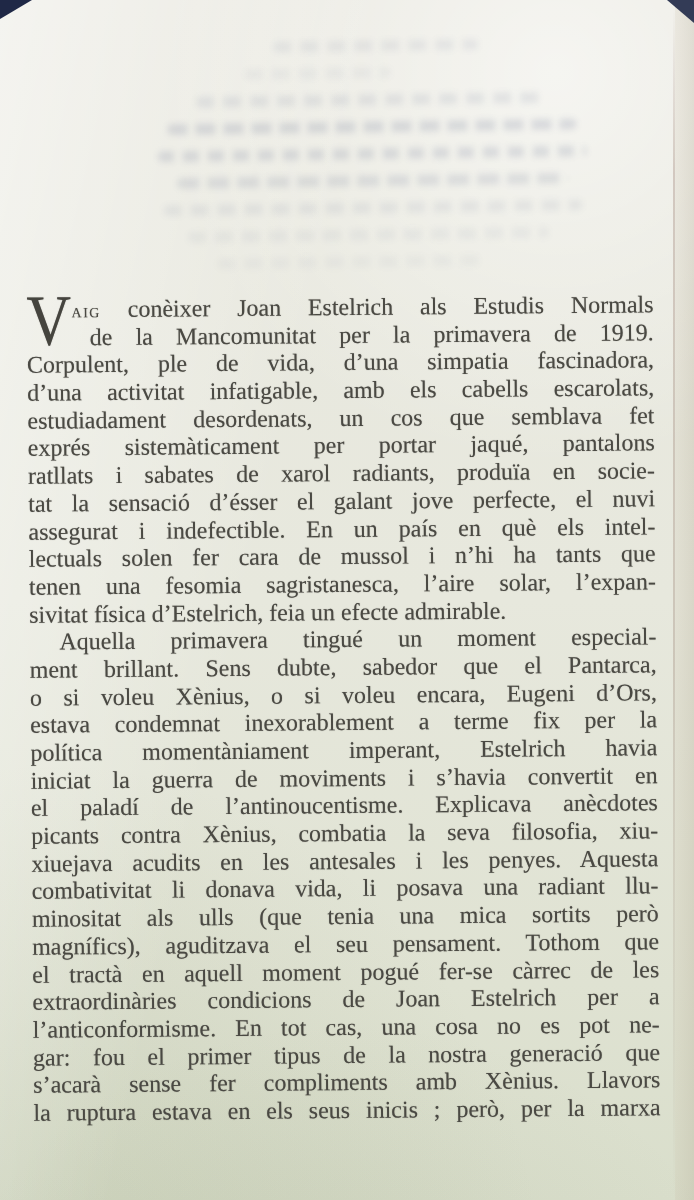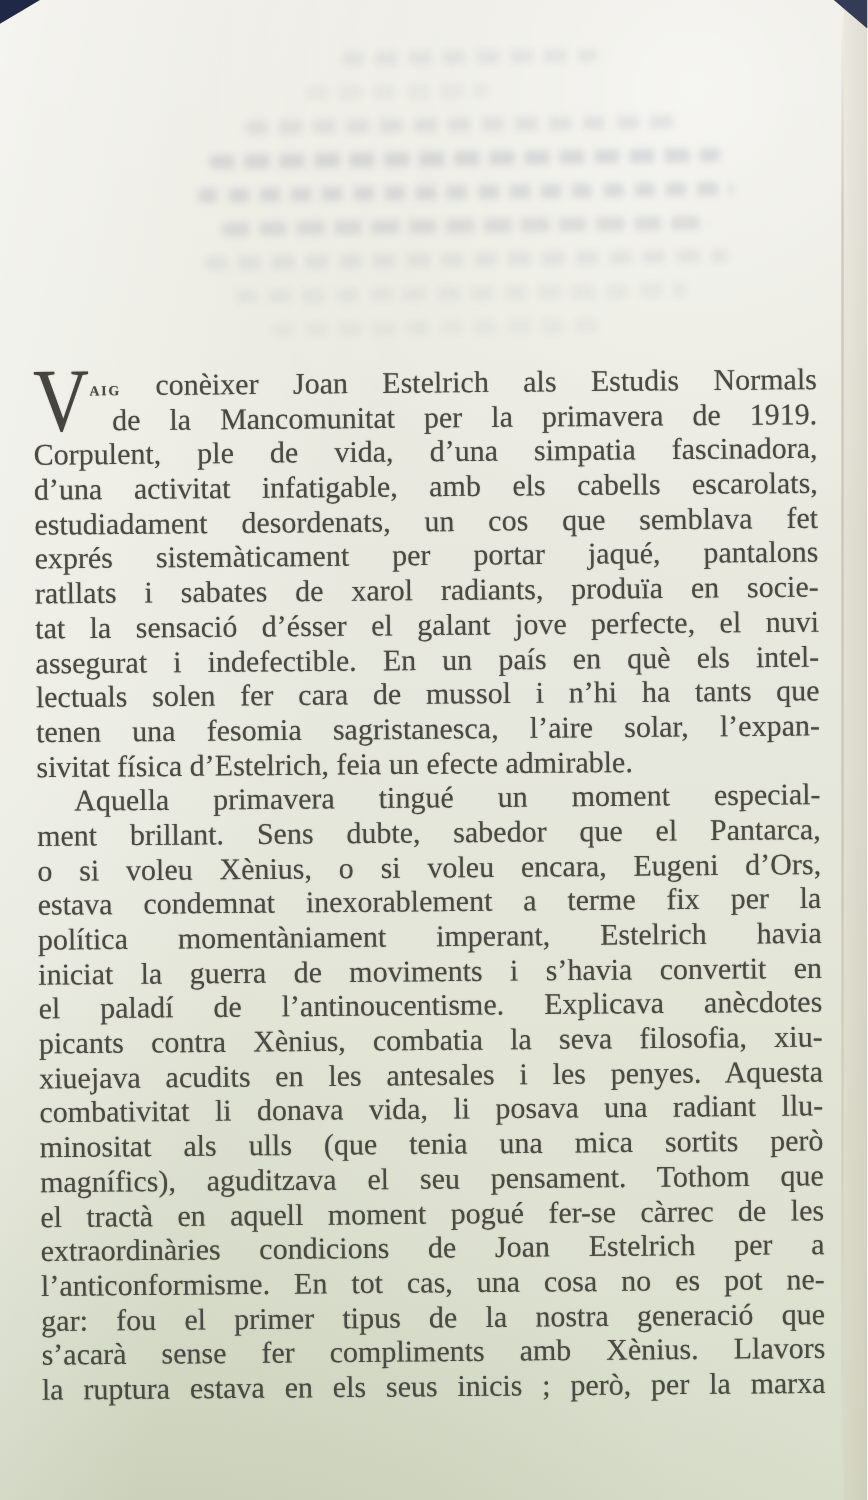--- a/index.html
+++ b/index.html
@@ -47,21 +47,21 @@
     color:#4a4943;font-size:24px;
     text-shadow:0 0 1px rgba(74,73,67,.55);}
   .line{height:27.7px;line-height:27.7px;overflow:hidden;
     text-align:justify;text-align-last:justify;}
   .para1 .lines .line:first-child{text-indent:18px;}
   .para1 .lines .line:last-child{text-align-last:left;}
   .para2 .lines .line:first-child{text-indent:30px;}
   .dropcap{float:left;width:45px;height:55px;font-size:72px;line-height:55px;
     position:relative;top:-3px;transform:scaleX(.86);transform-origin:left top;
     color:#45443e;}
-  .lead-caps{font-size:11px;letter-spacing:1.5px;font-weight:bold;}
+  .lead-caps{font-size:14px;letter-spacing:1.5px;}
 </style>
 </head>
 <body>
 
 <div class="photo">
 
   <div class="ghost">
     <div class="ghost-line"></div>
     <div class="ghost-line"></div>
     <div class="ghost-line"></div>

